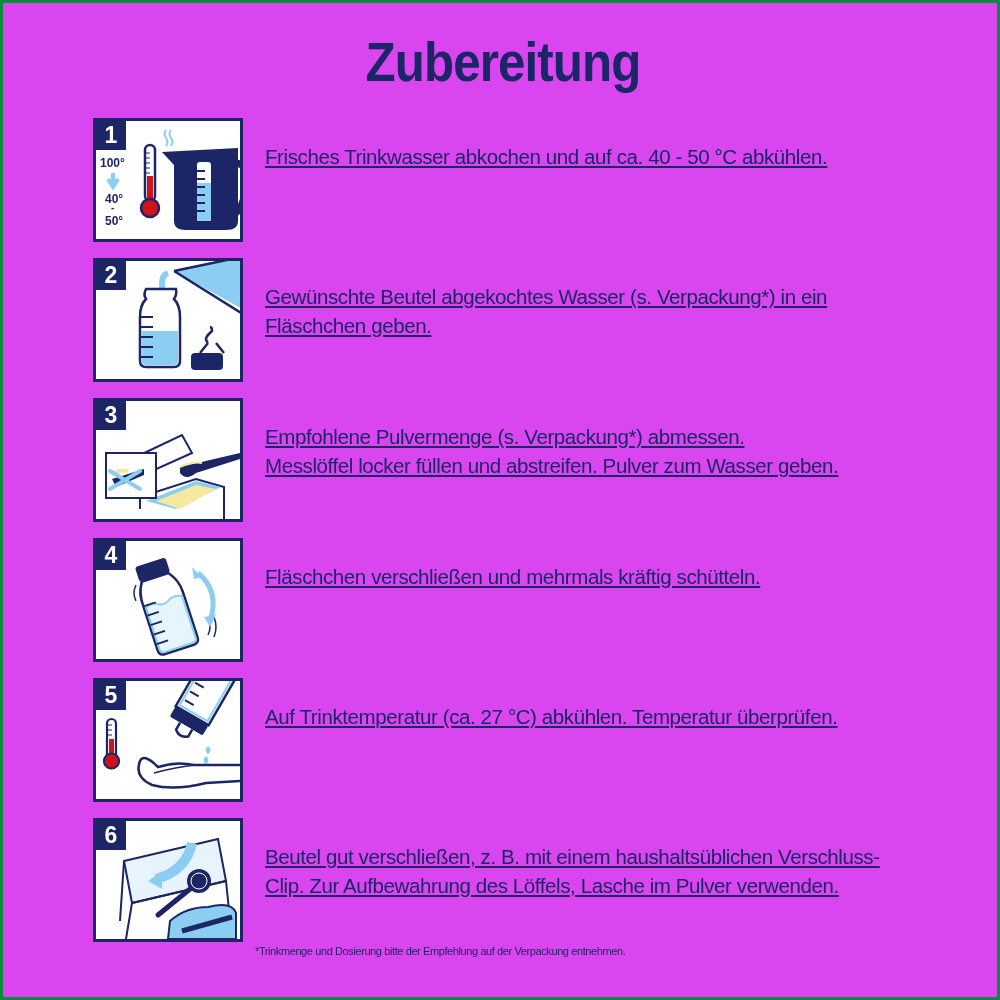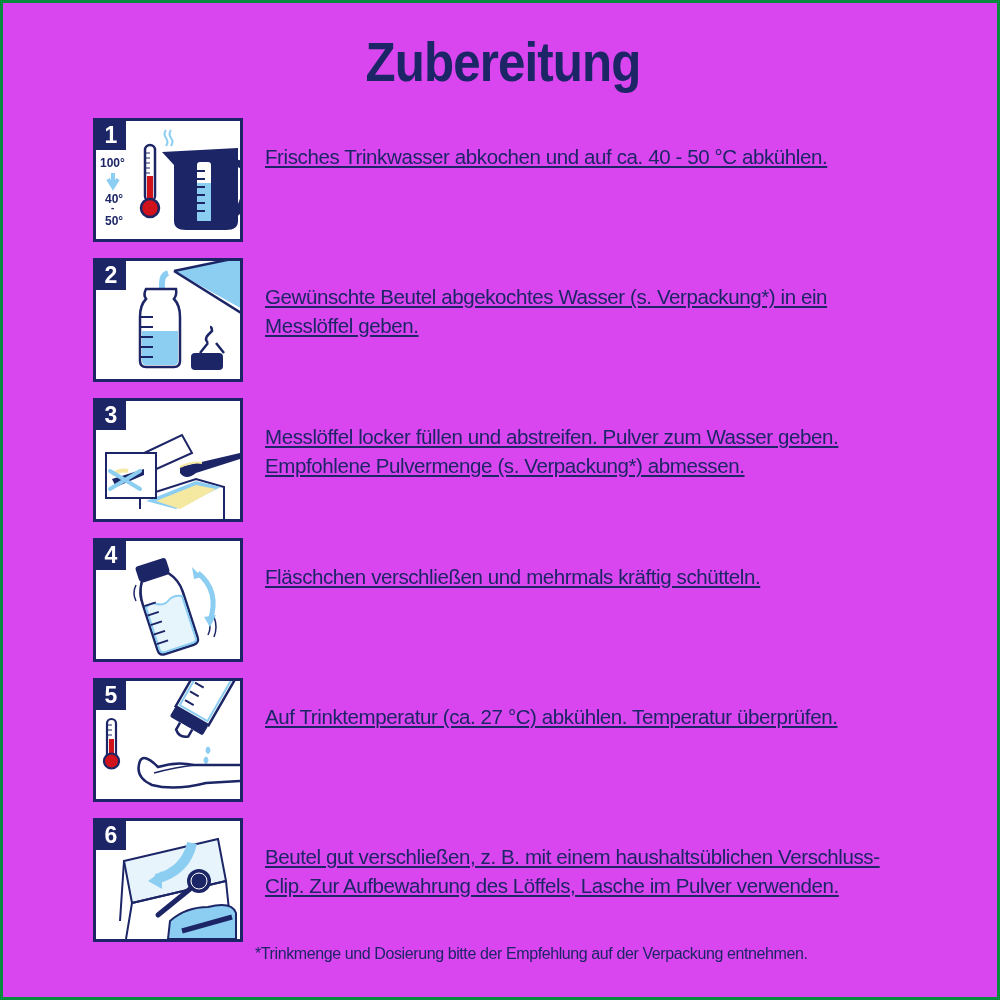--- a/index.html
+++ b/index.html
@@ -40,21 +40,21 @@
   }
   .pic svg { position: absolute; left: 0; top: 0; }
   .text {
     position: absolute; left: 172px; top: 24px; width: 700px;
     color: #1c2566; font-size: 20.5px; line-height: 29px;
     letter-spacing: -0.4px;
   }
   .text span { display: block; white-space: nowrap; text-decoration: underline; }
   .footnote {
     position: absolute; left: 252px; top: 942px;
-    color: #1c2566; font-size: 16px; letter-spacing: -0.4px; white-space: nowrap;
+    color: #1c2566; font-size: 11px; letter-spacing: -0.4px; white-space: nowrap;
   }
 </style>
 </head>
 <body>
 
 <div class="frame">
 
   <h1 class="title" style="margin:0;">Zubereitung</h1>
 
   <div class="step" style="top:115px;">
@@ -96,43 +96,43 @@
         <path d="M72 12 Q66 14 66 22 L66 100" stroke="#8ccdf2" stroke-width="6" fill="none"></path>
         <path d="M50 28 L80 28 Q81 34 78 38 Q84 44 84 56 L84 100 Q84 106 78 106 L50 106 Q44 106 44 100 L44 56 Q44 44 50 38 Q47 34 50 28 Z" fill="#ffffff" stroke="#1c2566" stroke-width="2.5"></path>
         <path d="M46 70 L82 70 L82 100 Q82 104 78 104 L50 104 Q46 104 46 100 Z" fill="#8ccdf2"></path>
         <path d="M45 56h12 M45 66h12 M45 76h12 M45 86h12 M45 96h12" stroke="#1c2566" stroke-width="2"></path>
         <path d="M112 82 q-4 -4 0 -8 q4 -4 4 -4 q0 -4 -2 -4 M112 82 L104 92 M120 82 L128 92" stroke="#1c2566" stroke-width="2.5" fill="none"></path>
         <rect x="95" y="92" width="32" height="17" rx="4" fill="#1c2566"></rect>
       </svg>
     </div>
     <div class="text">
       <span>Gewünschte Beutel abgekochtes Wasser (s. Verpackung*) in ein</span>
-      <span>Messlöffel geben.</span>
+      <span>Fläschchen geben.</span>
     </div>
   </div>
 
   <div class="step" style="top:395px;">
     <div class="pic">
       <div class="num">3</div>
       <svg width="144" height="118" viewBox="0 0 144 118">
         <path d="M44 54 L86 34 L96 52 L56 70 Z" fill="#fff" stroke="#1c2566" stroke-width="2"></path>
         <path d="M44 108 L44 96 L100 78 L128 86 L128 118" fill="#ffffff" stroke="#1c2566" stroke-width="2"></path>
         <path d="M50 100 L100 80 L125 86 L80 108 Z" fill="#8ccdf2"></path>
         <path d="M60 100 L100 84 L120 88 L84 108 Z" fill="#f5e8a0"></path>
         <path d="M84 66 L144 52 L144 58 L100 72 Q90 80 84 72 Z" fill="#1c2566"></path>
         <path d="M84 66 Q96 60 106 62" stroke="#f5e8a0" stroke-width="2" fill="none"></path>
         <rect x="10" y="52" width="50" height="45" fill="#ffffff" stroke="#1c2566" stroke-width="2"></rect>
         <path d="M16 78 L48 68 L48 74 L20 86 Z" fill="#1c2566"></path>
         <path d="M16 74 q8 -6 16 -4" stroke="#f5e8a0" stroke-width="4" fill="none"></path>
         <path d="M14 70 L44 88 M14 88 L44 70" stroke="#8ccdf2" stroke-width="4" stroke-linecap="round"></path>
       </svg>
     </div>
     <div class="text">
+      <span>Empfohlene Pulvermenge (s. Verpackung*) abmessen.</span>
       <span>Messlöffel locker füllen und abstreifen. Pulver zum Wasser geben.</span>
-      <span>Empfohlene Pulvermenge (s. Verpackung*) abmessen.</span>
     </div>
   </div>
 
   <div class="step" style="top:535px;">
     <div class="pic">
       <div class="num">4</div>
       <svg width="144" height="118" viewBox="0 0 144 118">
         <g transform="rotate(-18 72 70)">
           <rect x="54" y="18" width="32" height="16" rx="3" fill="#1c2566"></rect>
           <path d="M56 34 L84 34 Q92 44 92 56 L92 104 Q92 110 86 110 L56 110 Q50 110 50 104 L50 56 Q50 44 56 34 Z" fill="#fff" stroke="#1c2566" stroke-width="2.5"></path>

